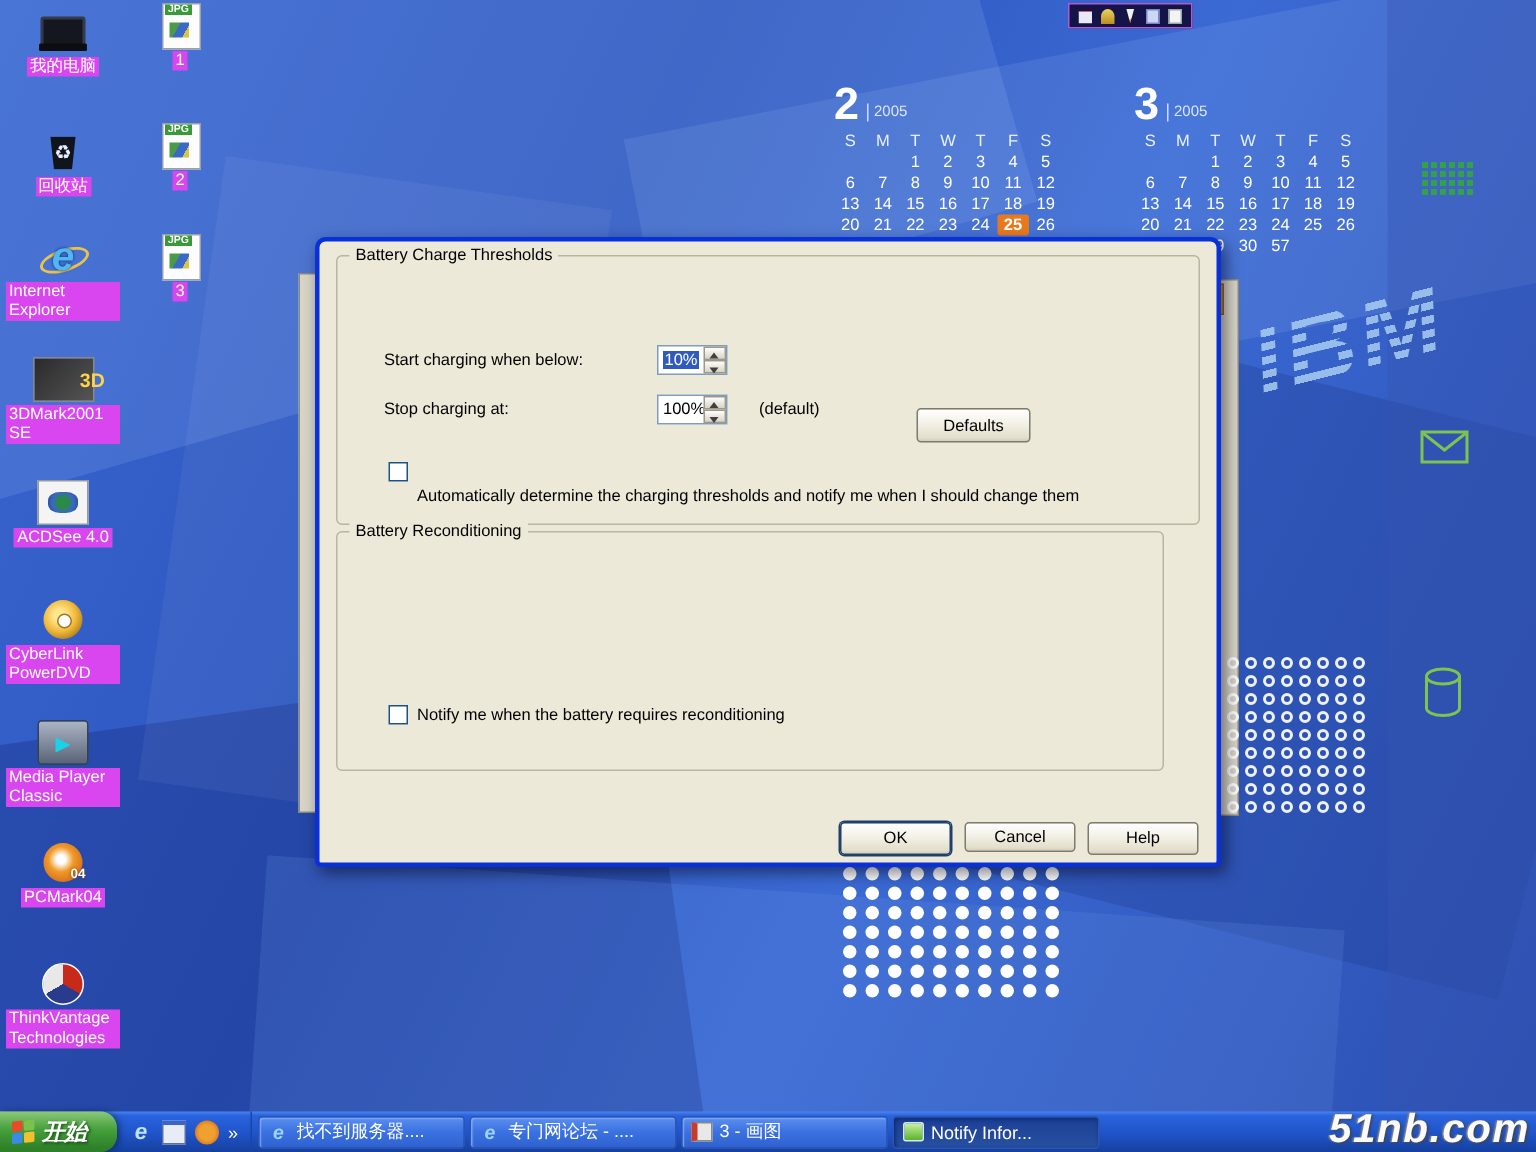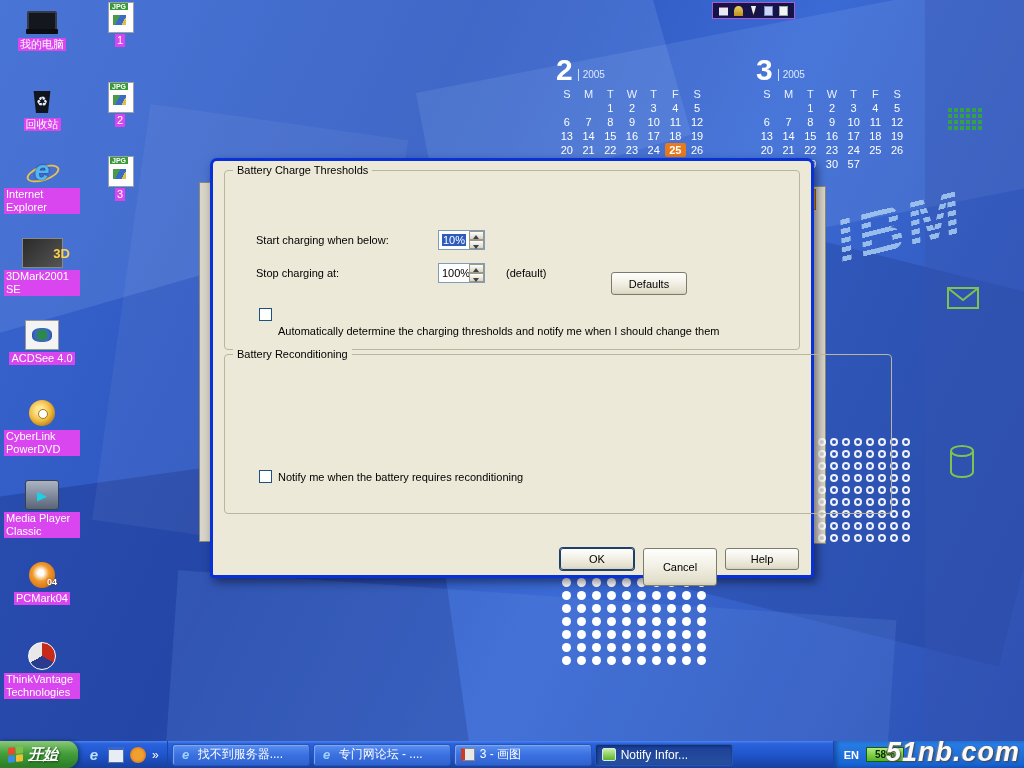--- a/index.html
+++ b/index.html
@@ -79,21 +79,21 @@
   .under-chip { position:absolute; left:799px; top:189px; width:17px; height:21px; background:#e09a28; border:1px solid #9a6a10; z-index:5; }
 
   
   .win { position:absolute; left:210px; top:158px; width:604px; height:420px; border:3px solid #0831d9; border-radius:7px 7px 4px 4px; background:#ece9d8; box-shadow:3px 4px 10px rgba(0,0,20,.5); z-index:50; }
   .titlebar { height:24px; background:linear-gradient(180deg,#5a9cf4 0%,#2a6cec 30%,#1650d6 70%,#0c3cb8 100%); border-radius:4px 4px 0 0; display:flex; align-items:center; padding:0 3px 0 8px; }
   .title-text { color:#fff; font:bold 13px "DejaVu Sans Mono", monospace; letter-spacing:.5px; text-shadow:1px 1px 1px #0a2472; }
   .close-btn { margin-left:auto; width:21px; height:19px; background:linear-gradient(180deg,#f4a088,#e05028 45%,#b02808); border:1px solid #fff; border-radius:3px; color:#fff; font:bold 12px "Liberation Sans",sans-serif; display:flex; align-items:center; justify-content:center; cursor:pointer; box-shadow:inset 0 0 2px #ffd8c8; }
   .win-body { position:relative; height:393px; font-size:11px; color:#000; }
   .groupbox { position:absolute; border:1px solid #b9b59f; border-radius:4px; }
   .gb1 { left:11px; top:9px; width:576px; height:180px; }
-  .gb2 { left:11px; top:193px; width:668px; height:160px; }
+  .gb2 { left:11px; top:193px; width:552px; height:160px; }
   .gb-title { position:absolute; top:-7px; left:8px; background:#ece9d8; padding:0 4px; font-size:11px; }
   .desc { position:absolute; left:10px; top:22px; width:556px; line-height:13px; }
   .gb2 .desc { top:23px; }
   .lbl { position:absolute; white-space:nowrap; }
   .lbl-start { left:31px; top:63px; }
   .lbl-stop { left:31px; top:96px; }
   .lbl-default { left:281px; top:96px;text-align:center; }
   .spin { position:absolute; width:47px; height:20px; border:1px solid #7f9db9; background:#fff; display:flex; }
   .spin1 { left:213px; top:59px; }
   .spin2 { left:213px; top:92px; }
@@ -106,21 +106,21 @@
   .cb { position:absolute; width:13px; height:13px; background:#fff; border:1px solid #1c5280; cursor:pointer; }
   .cb1 { left:34px; top:137px; }
   .cb2 { left:34px; top:115px; }
   .cb-label { position:absolute; white-space:nowrap; }
   .cbl1 { left:53px; top:138px;margin-top:16px; }
   .cbl2 { left:53px; top:116px; }
   .xpbtn { position:absolute; height:23px; background:linear-gradient(180deg,#fefefe,#f3f1e6 45%,#e2decb 90%,#d4cfba); border:1px solid #7c7b6c; border-radius:3px; font-size:11px; color:#000; display:flex; align-items:center; justify-content:center; cursor:pointer;margin-top:28px; }
   .btn-defaults { left:386px; top:73px; width:76px; }
   .btn-recondition { left:258px; top:71px; width:203px; }
   .btn-ok { left:347px; top:359px; width:74px; height:22px; border:1px solid #20406c; box-shadow:0 0 0 1px #20406c; }
-  .btn-cancel { left:430px; top:359px; width:74px; height:38px; }
+  .btn-cancel { left:430px; top:359px; width:74px; height:20px; }
   .btn-help { left:512px; top:359px; width:74px; height:22px; }
 
   
   .taskbar { position:absolute; left:0; bottom:0; width:1024px; height:27px; background:linear-gradient(180deg,#4a85f0 0%,#2a63de 10%,#1f53c8 55%,#16409e 100%); display:flex; align-items:center; z-index:200; }
   .start-btn { height:27px; padding:0 20px 0 8px; background:linear-gradient(180deg,#8cc878 0%,#44a03c 45%,#2e8128 90%); border-radius:0 11px 11px 0; display:flex; align-items:center; gap:5px; cursor:pointer; box-shadow:2px 0 4px rgba(0,20,0,.4); }
   .start-label { color:#fff; font:bold italic 15px "Liberation Sans",sans-serif; text-shadow:1px 1px 2px #1a4a14;text-decoration:underline; }
   .flag { width:15px; height:15px; display:grid; grid-template-columns:7px 7px; gap:1px; transform:skewY(-6deg); }
   .flag i { height:7px; border-radius:1px; }
   .flag .f1 { background:#e84a2a; } .flag .f2 { background:#7ac24a; } .flag .f3 { background:#3a8ae8; } .flag .f4 { background:#f0c030; }
   .quick-launch { display:flex; align-items:center; gap:6px; padding:0 8px; height:27px; border-right:1px solid #1846a8; }
@@ -615,20 +615,14 @@
       </div>
       <div class="task-btn">
         <span class="ti ti-paint"></span>
         <span class="tlabel">3 - 画图</span>
       </div>
       <div class="task-btn active">
         <span class="ti ti-battery"></span>
         <span class="tlabel">Notify Infor...</span>
       </div>
     </div>
-  <div class="tray">
-    <span class="tray-lang">EN</span>
-    <span class="tray-batt">
-        <span>58%</span>
-      </span>
-  </div>
 </div>
 <div class="watermark">51nb.com</div>
 
 </body></html>

